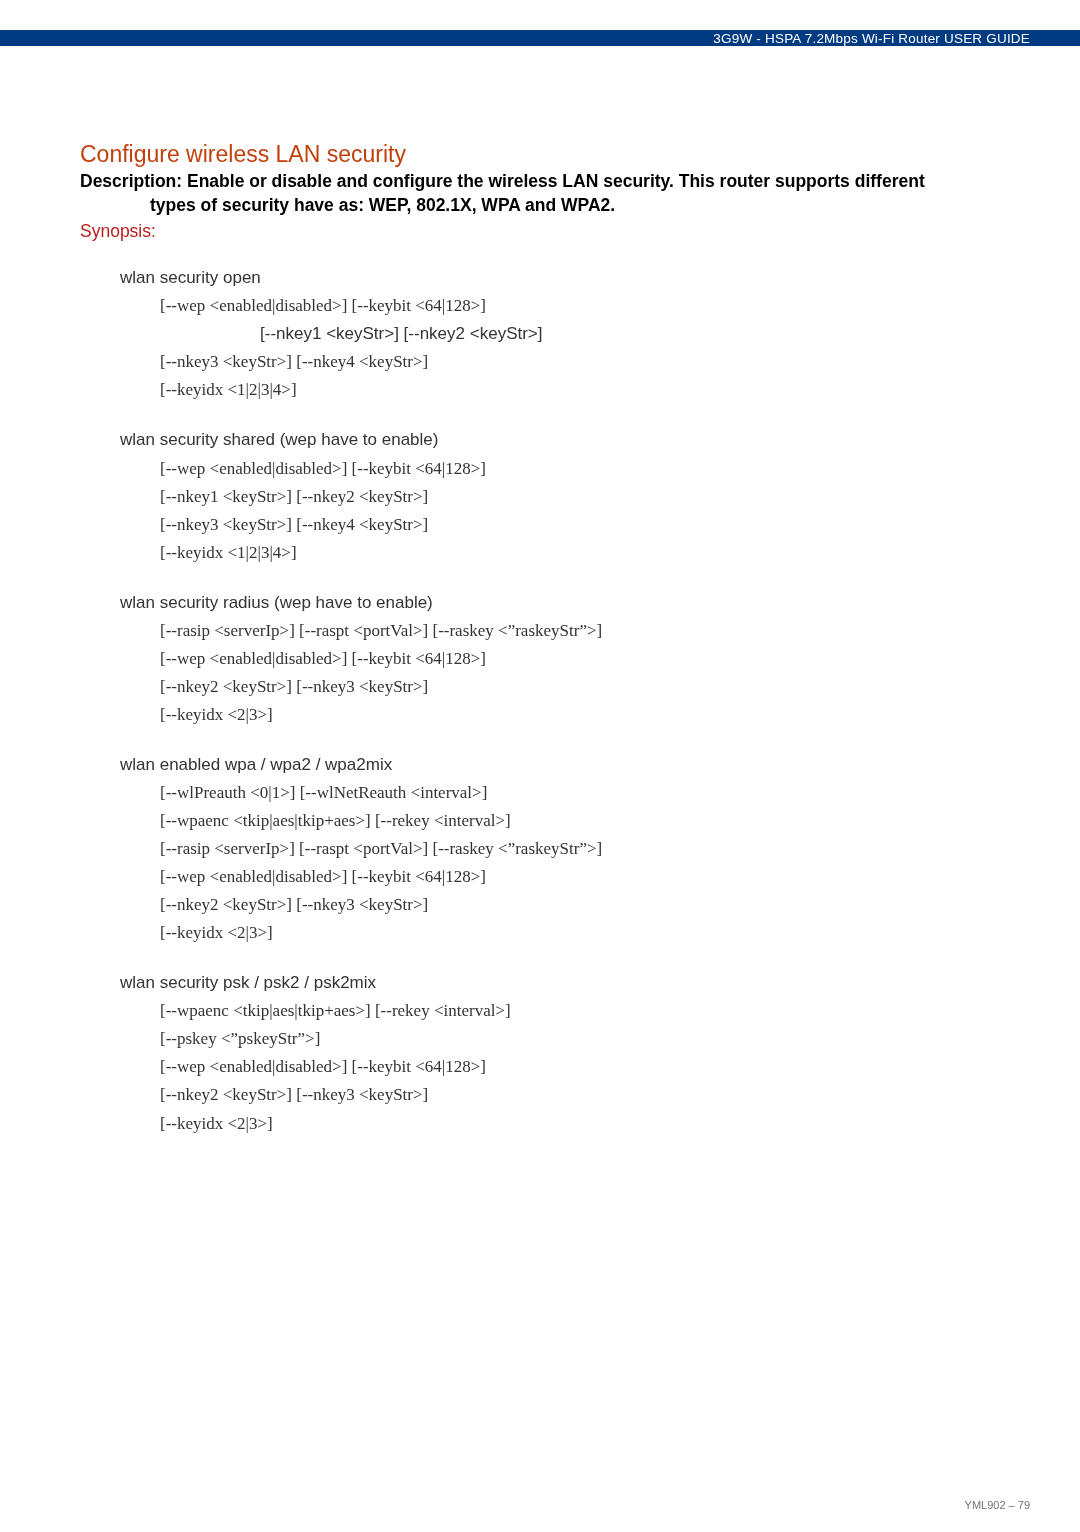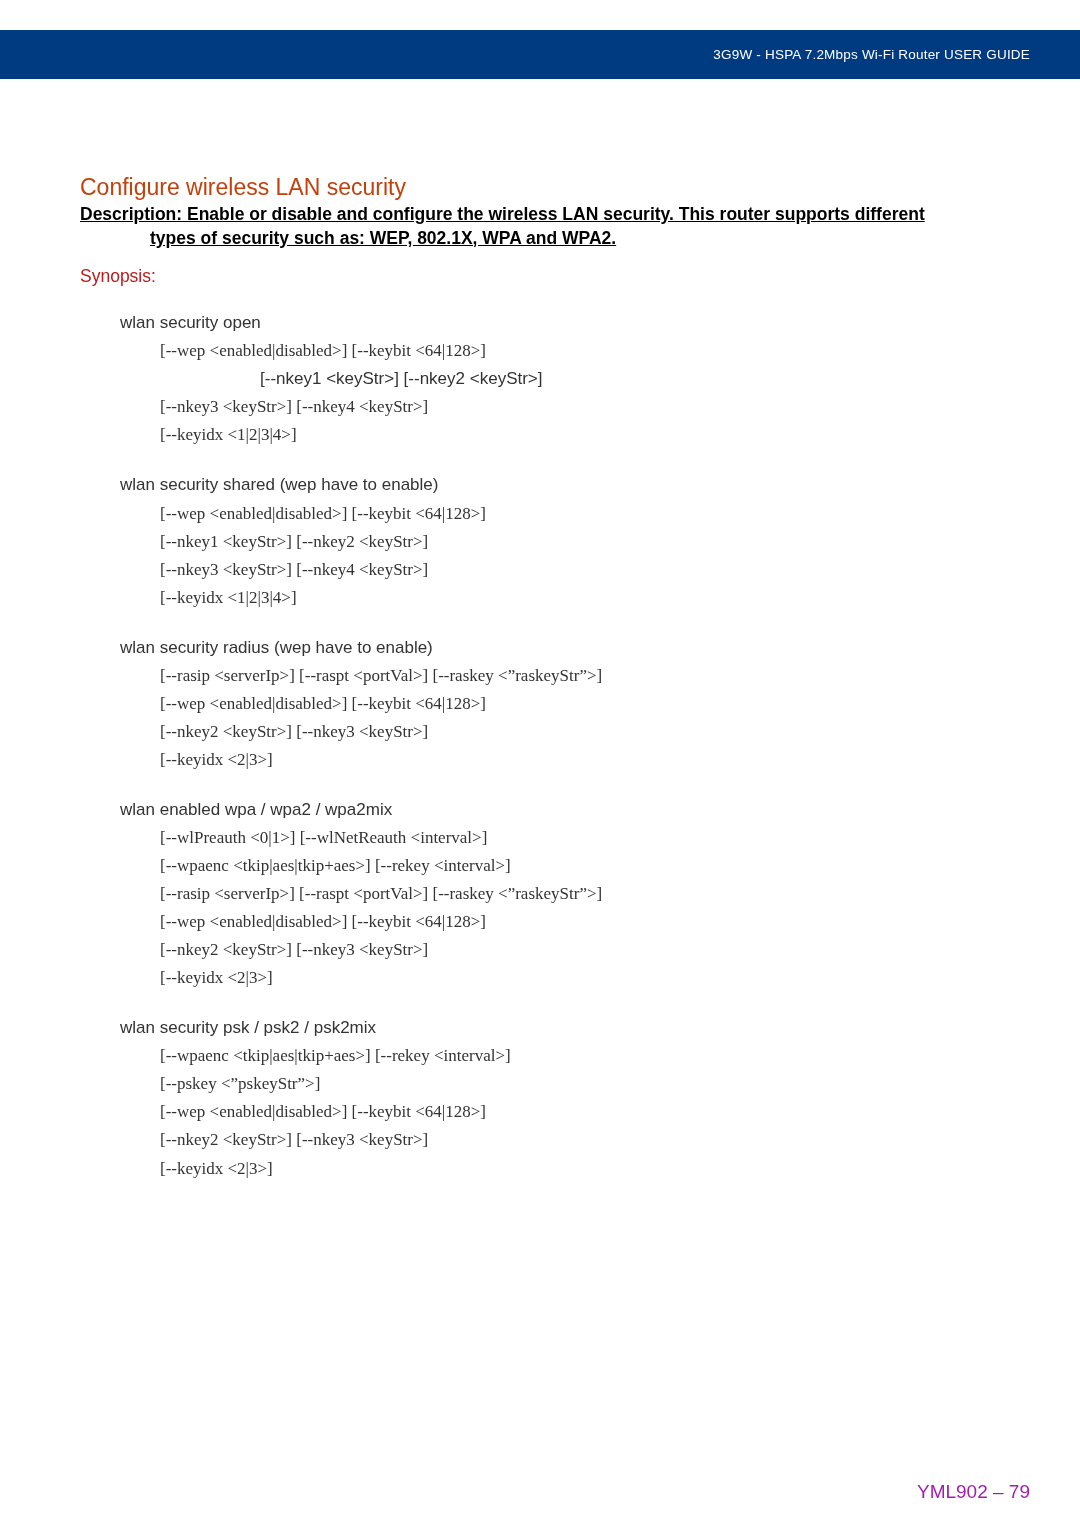--- a/index.html
+++ b/index.html
@@ -6,21 +6,21 @@
   body {
     width: 1080px;
     height: 1532px;
     font-family: "Helvetica Neue", Helvetica, Arial, sans-serif;
     background: #fff;
     position: relative;
   }
   .header-bar {
     background: #003a80;
     color: #fff;
-    height: 49px;
+    height: 16px;
     display: flex;
     align-items: center;
     justify-content: flex-end;
     padding-right: 50px;
     font-size: 13.5px;
     letter-spacing: 0.2px;
     margin-top: 30px;
   }
   .content {
     padding: 95px 80px 0 80px;
@@ -30,61 +30,60 @@
     font-size: 23px;
     font-weight: 400;
     margin-bottom: 2px;
   }
   .description {
     font-size: 17.5px;
     font-weight: 700;
     color: #000;
     line-height: 1.35;
     padding-left: 0;
-    margin-bottom: 16px;
-    text-decoration: underline;
+    margin-bottom: 4px;
   }
   .desc-label { display: inline; }
   .desc-indent { display: block; padding-left: 70px; }
   .synopsis-label {
     font-size: 17.5px;
     color: #b91c1c;
     margin-bottom: 12px;
   }
   .code-block {
     font-size: 17px;
     color: #333;
     line-height: 1.65;
     padding-left: 40px;
   }
   .cmd { padding-left: 0; margin-top: 22px; }
   .opt { padding-left: 40px; font-family: Liberation Serif, serif; }
   .opt-deep { padding-left: 140px; }
   .footer {
     position: absolute;
-    bottom: 29px;
+    bottom: 21px;
     right: 50px;
-    font-size: 19px;
-    color: #a21caf;
+    font-size: 11px;
+    color: #737373;
   }
 </style>
 </head>
 <body>
 
 <div class="header-bar">
   <span>3G9W - HSPA 7.2Mbps Wi-Fi Router USER GUIDE</span>
 </div>
 
 <div class="content">
   <div class="section-title">Configure wireless LAN security</div>
 
   <div class="description">
     <span class="desc-label">Description:</span>
     <span>Enable or disable and configure the wireless LAN security. This router supports different</span>
-    <span class="desc-indent">types of security such as: WEP, 802.1X, WPA and WPA2.</span>
+    <span class="desc-indent">types of security have as: WEP, 802.1X, WPA and WPA2.</span>
   </div>
 
   <div class="synopsis-label">Synopsis:</div>
 
   <div class="code-block" id="code-block">
       <div class="cmd">wlan security open</div>
       <div class="opt">[--wep &lt;enabled|disabled&gt;] [--keybit &lt;64|128&gt;]</div>
       <div class="opt-deep">[--nkey1 &lt;keyStr&gt;] [--nkey2 &lt;keyStr&gt;]</div>
       <div class="opt">[--nkey3 &lt;keyStr&gt;] [--nkey4 &lt;keyStr&gt;]</div>
       <div class="opt">[--keyidx &lt;1|2|3|4&gt;]</div>

